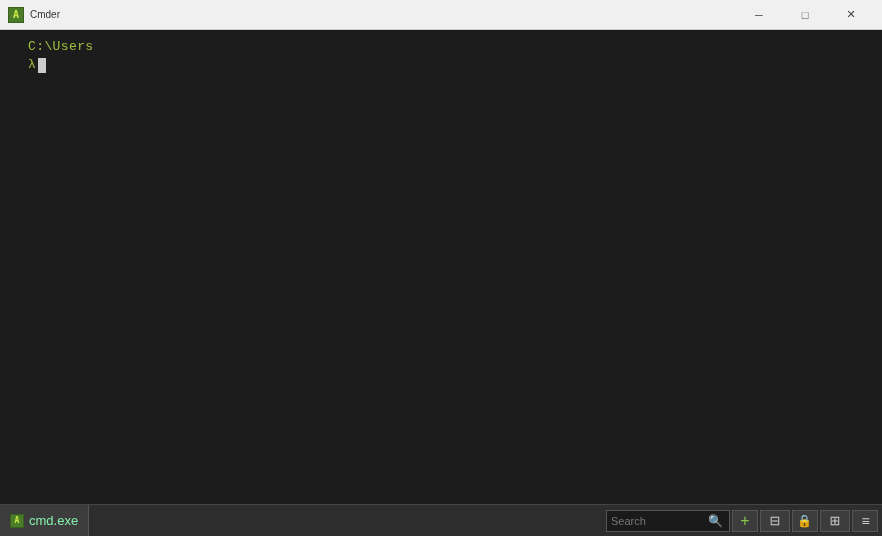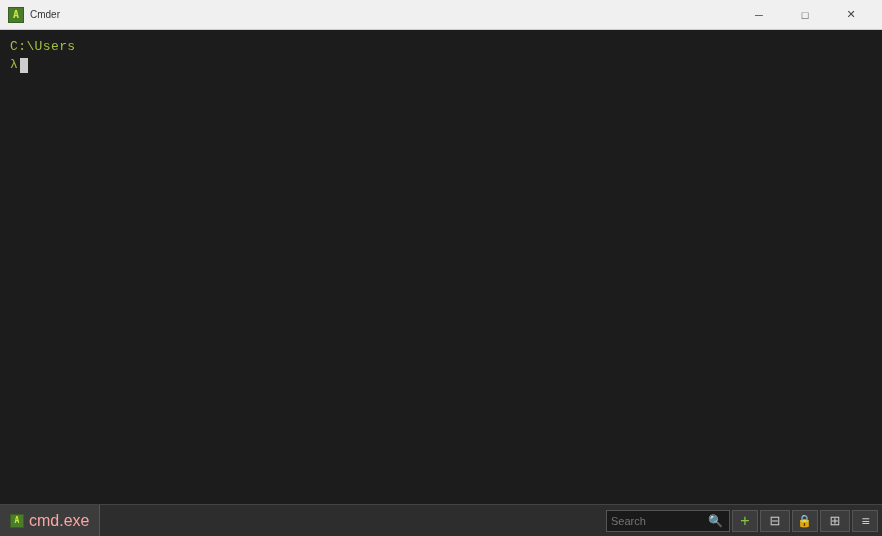--- a/index.html
+++ b/index.html
@@ -67,21 +67,21 @@
       font-size: 11px;
       color: #444;
       font-family: 'Segoe UI', Arial, sans-serif;
     }
 
     
     .terminal {
       width: 100%;
       height: 474px;
       background: #1c1c1c;
-      padding: 8px 10px;
+      padding: 8px 28px;
       color: #cccccc;
       font-size: 13px;
       line-height: 1.4;
       overflow: hidden;
     }
 
     .terminal-line {
       color: #a0c040;
       font-family: 'Consolas', 'Courier New', monospace;
       font-size: 13px;
@@ -141,22 +141,22 @@
       display: flex;
       align-items: center;
       justify-content: center;
       font-size: 8px;
       font-weight: bold;
       color: #c8e840;
       font-family: monospace;
     }
 
     .status-tab-label {
-      font-size: 16px;
-      color: #fca5a5;
+      font-size: 13px;
+      color: #86efac;
       font-family: 'Segoe UI', Arial, sans-serif;
     }
 
     .status-right {
       display: flex;
       align-items: center;
       gap: 2px;
       padding-right: 4px;
       height: 100%;
       border-radius: 12px;

